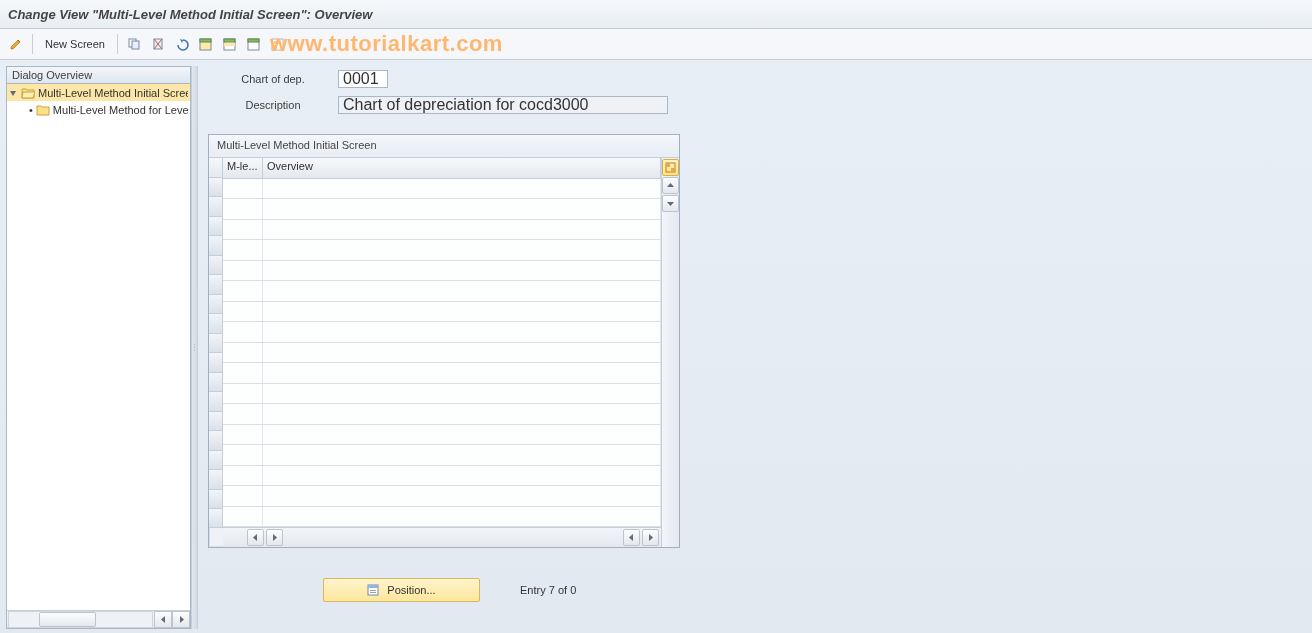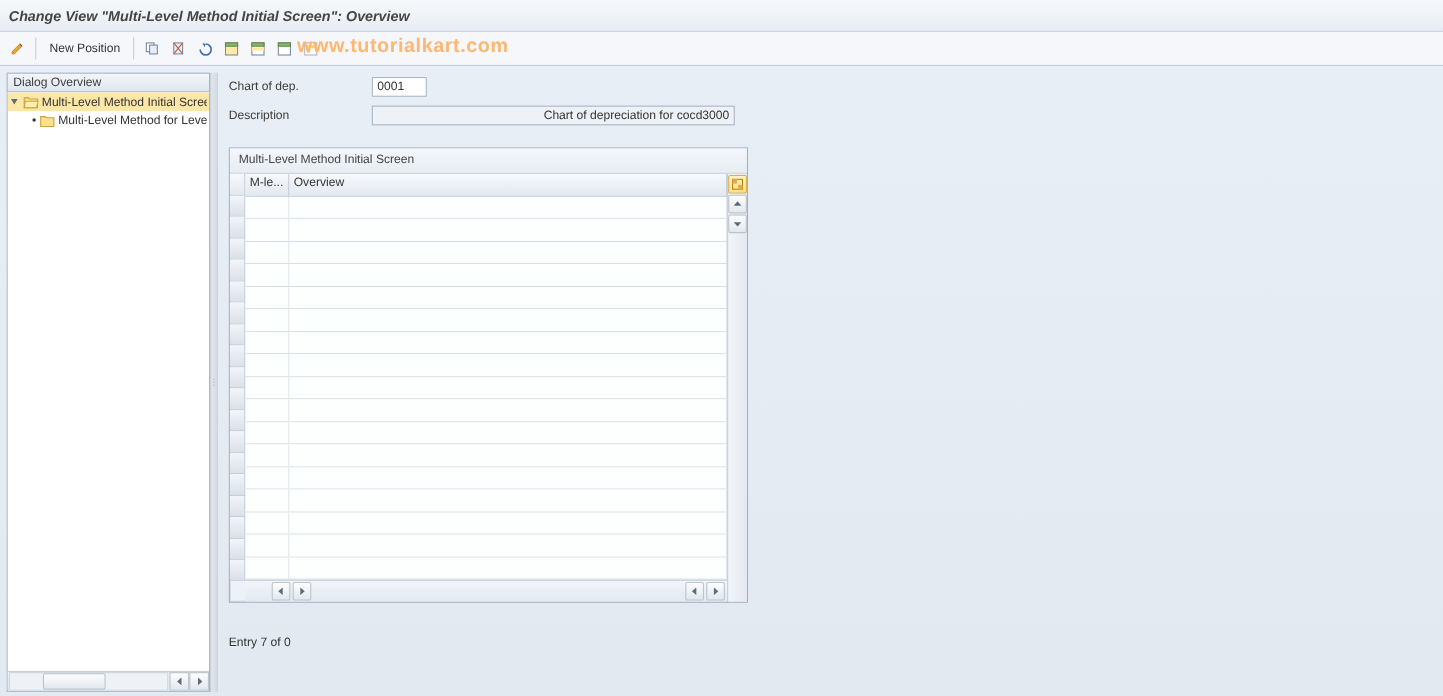--- a/index.html
+++ b/index.html
@@ -44,21 +44,21 @@
     display:flex;
     align-items:center;
     justify-content:center;
     border-radius:2px;
   }
   .tb-btn svg { display:block; }
   .watermark {
     position:absolute;
     left:270px;
     top:2px;
-    font-size:18px;
+    font-size:22px;
     font-weight:bold;
     color:#ffb770;
     letter-spacing:.5px;
     white-space:nowrap;
     pointer-events:none;
   }
   .new-entries {
     font-size:11px;
     color:#333;
     padding:2px 6px;
@@ -131,27 +131,28 @@
   }
   .form-row {
     display:flex;
     align-items:center;
     height:22px;
     margin-bottom:4px;
   }
   .form-label {
     width:130px;
     color:#3c3c3c;
+    text-align:center;
   }
   .form-input {
     height:18px;
     background:#fff;
     border:1px solid #a9b7c7;
     padding:0 4px;
-    font-size:11px;
+    font-size:16px;
     color:#333;
     box-sizing:border-box;
   }
   .form-input.readonly {
     background:#eef1f6;
     color:#333;
   }
   
   .table-wrap {
     width:470px;
@@ -282,21 +283,21 @@
 </div>
 
 <div class="toolbar">
   <div class="tb-btn">
     <svg width="14" height="14" viewBox="0 0 14 14">
         <path d="M2 10 L9 3 L11 5 L4 12 L2 12 Z" fill="#e7a73b" stroke="#b47a12" stroke-width="0.7"></path>
         <path d="M9 3 L11 5" stroke="#8a5a0b" stroke-width="1"></path>
       </svg>
   </div>
   <div class="sep"></div>
-  <span class="new-entries">New Position</span>
+  <span class="new-entries">New Screen</span>
   <div class="sep"></div>
   <div class="tb-btn">
     <svg width="14" height="14" viewBox="0 0 14 14">
         <rect x="2" y="2" width="7" height="8" fill="#fff" stroke="#7a8aa0"></rect>
         <rect x="5" y="4" width="7" height="8" fill="#e7efff" stroke="#7a8aa0"></rect>
       </svg>
   </div>
   <div class="tb-btn">
     <svg width="14" height="14" viewBox="0 0 14 14">
         <rect x="3" y="2" width="8" height="10" fill="#e7efff" stroke="#7a8aa0"></rect>
@@ -389,21 +390,21 @@
     <div class="splitter-dots">⋮</div>
   </div>
 
   <div class="right-panel">
     <div class="form-row">
       <span class="form-label">Chart of dep.</span>
       <input class="form-input" style="width: 50px;" value="0001">
     </div>
     <div class="form-row">
       <span class="form-label">Description</span>
-      <input class="form-input readonly" style="width: 330px; text-align: right;" readonly="" value="Chart of depreciation for cocd3000">
+      <input class="form-input readonly" style="width: 330px;" readonly="" value="Chart of depreciation for cocd3000">
     </div>
 
     <div class="table-wrap">
       <div class="table-title">Multi-Level Method Initial Screen</div>
       <div class="grid">
         <div class="row-headers">
           <div class="rh top"></div>
 
           <div class="rh"></div>
           <div class="rh"></div>
@@ -541,16 +542,25 @@
               <svg width="7" height="7">
                 <path d="M0 2 L3.5 6 L7 2 Z" fill="#5d6b7a"></path>
               </svg>
             </div>
           <div class="track"></div>
         </div>
       </div>
     </div>
 
     <div class="pos-area">
+      <div class="pos-btn">
+        <svg width="12" height="12" viewBox="0 0 12 12">
+            <rect x="1" y="1" width="10" height="10" fill="#fff" stroke="#7a8aa0"></rect>
+            <rect x="1" y="1" width="10" height="3" fill="#8fb6e8"></rect>
+            <rect x="3" y="6" width="6" height="1" fill="#9aa3af"></rect>
+            <rect x="3" y="8" width="6" height="1" fill="#9aa3af"></rect>
+          </svg>
+        <span>Position...</span>
+      </div>
       <span class="entry-txt">Entry 7 of 0</span>
     </div>
   </div>
 </div>
 
 </body></html>

